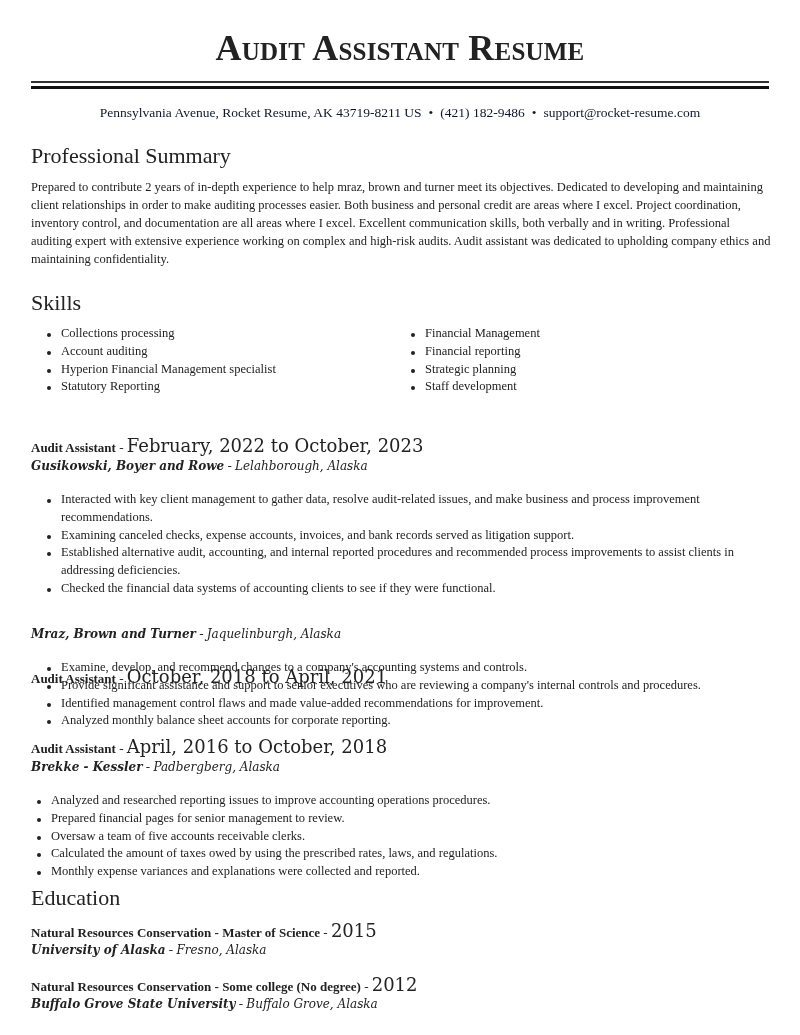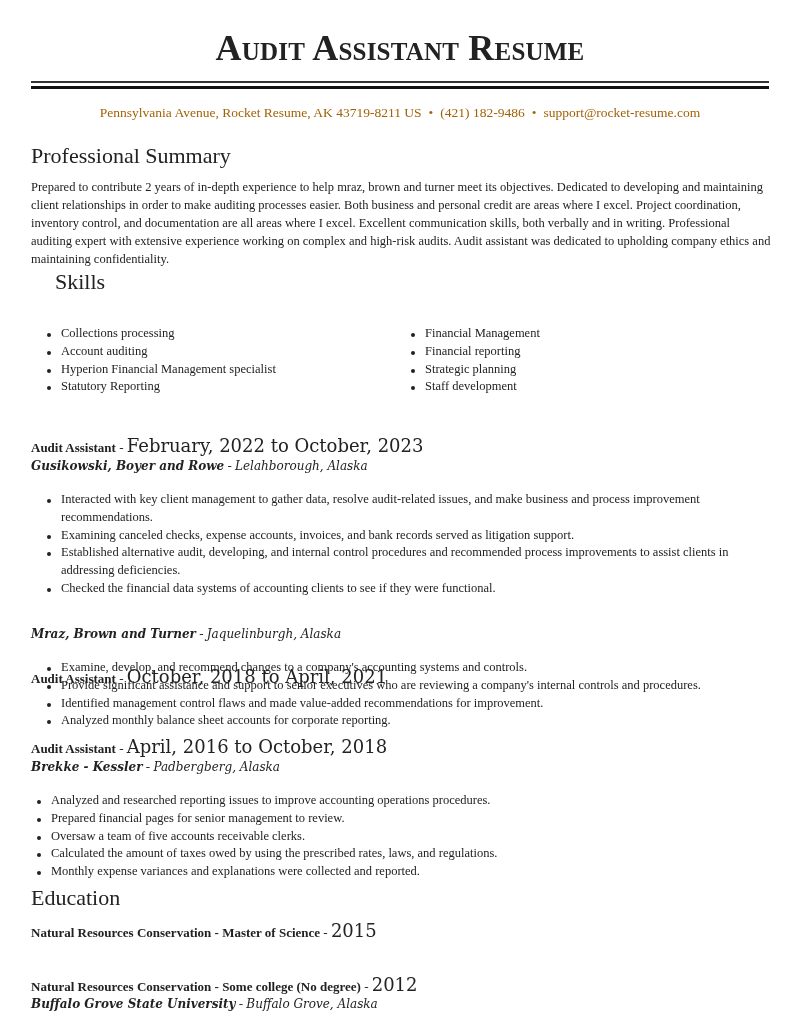--- a/index.html
+++ b/index.html
@@ -12,21 +12,21 @@
     .title {
       position: absolute; left: 0; top: 26px; width: 800px;
       text-align: center; font-size: 36px; font-weight: bold;
       font-variant: small-caps; letter-spacing: 0.2px; color: #222;
       line-height: 44px;
     }
     .rule1 { position: absolute; left: 31px; width: 738px; top: 81px; height: 2px; background: #333; }
     .rule2 { position: absolute; left: 31px; width: 738px; top: 86px; height: 3px; background: #111; }
     .contact {
       position: absolute; left: 0; top: 104px; width: 800px; text-align: center;
-      font-size: 13.5px; line-height: 18px; color: #a16207;
+      font-size: 13.5px; line-height: 18px; color: #0f172a;
     }
     .contact .sep { margin: 0 7px; }
     .section-title {
       position: absolute; left: 31px; font-size: 22px; line-height: 28px; color: #222;
       font-weight: normal; margin: 0;
     }
     .para {
       position: absolute; left: 31px; width: 740px; font-size: 12.5px; line-height: 18px; color: #222; margin: 0;
     }
     ul.bl { position: absolute; margin: 8px; padding: 0; list-style: none; font-size: 12.5px; line-height: 17.8px; color: #222; }
@@ -54,21 +54,21 @@
   <div class="rule1"></div>
   <div class="rule2"></div>
 
   <div class="contact">
     <span>Pennsylvania Avenue, Rocket Resume, AK 43719-8211 US</span><span class="sep">•</span><span>(421) 182-9486</span><span class="sep">•</span><span>support@rocket-resume.com</span>
   </div>
 
   <h2 class="section-title" style="top:142px;">Professional Summary</h2>
   <p class="para" style="top:178px;">Prepared to contribute 2 years of in-depth experience to help mraz, brown and turner meet its objectives. Dedicated to developing and maintaining client relationships in order to make auditing processes easier. Both business and personal credit are areas where I excel. Project coordination, inventory control, and documentation are all areas where I excel. Excellent communication skills, both verbally and in writing. Professional auditing expert with extensive experience working on complex and high-risk audits. Audit assistant was dedicated to upholding company ethics and maintaining confidentiality.</p>
 
-  <h2 class="section-title" style="top:268px;margin-left:24px;">Skills</h2>
+  <h2 class="section-title" style="top:289px;">Skills</h2>
   <ul class="bl" style="left:31px; top:317px; width:360px;">
     <li>Collections processing</li>
     <li>Account auditing</li>
     <li>Hyperion Financial Management specialist</li>
     <li>Statutory Reporting</li>
   </ul>
   <ul class="bl" style="left:395px; top:317px; width:360px;">
     <li>Financial Management</li>
     <li>Financial reporting</li>
     <li>Strategic planning</li>
@@ -78,21 +78,21 @@
 
   <div class="job-head" style="top:437px;">
     <b>Audit Assistant</b><span> - </span><span class="date">February, 2022 to October, 2023</span>
   </div>
   <div class="job-sub" style="top:457px;">
     <span class="company">Gusikowski, Boyer and Rowe</span><span> - </span><span class="loc">Lelahborough, Alaska</span>
   </div>
   <ul class="bl" style="left:31px; top:483px; width:740px;">
     <li>Interacted with key client management to gather data, resolve audit-related issues, and make business and process improvement recommendations.</li>
     <li>Examining canceled checks, expense accounts, invoices, and bank records served as litigation support.</li>
-    <li>Established alternative audit, developing, and internal control procedures and recommended process improvements to assist clients in addressing deficiencies.</li>
+    <li>Established alternative audit, accounting, and internal reported procedures and recommended process improvements to assist clients in addressing deficiencies.</li>
     <li>Checked the financial data systems of accounting clients to see if they were functional.</li>
   </ul>
 
   <div class="job-head" style="top:628px;margin-top:40px;">
     <b>Audit Assistant</b><span> - </span><span class="date">October, 2018 to April, 2021</span>
   </div>
   <div class="job-sub" style="top:625px;">
     <span class="company">Mraz, Brown and Turner</span><span> - </span><span class="loc">Jaquelinburgh, Alaska</span>
   </div>
   <ul class="bl" style="left:31px; top:651px; width:740px;">
@@ -114,20 +114,23 @@
     <li>Oversaw a team of five accounts receivable clerks.</li>
     <li>Calculated the amount of taxes owed by using the prescribed rates, laws, and regulations.</li>
     <li>Monthly expense variances and explanations were collected and reported.</li>
   </ul>
 
   <h2 class="section-title" style="top:884px;">Education</h2>
 
   <div class="job-head" style="top:922px;">
     <b>Natural Resources Conservation - Master of Science</b><span> - </span><span class="date">2015</span>
   </div>
+  <div class="job-sub" style="top:941px;">
+    <span class="company">University of Alaska</span><span> - </span><span class="loc">Fresno, Alaska</span>
+  </div>
 
   <div class="job-head" style="top:976px;">
     <b>Natural Resources Conservation - Some college (No degree)</b><span> - </span><span class="date">2012</span>
   </div>
   <div class="job-sub" style="top:995px;">
     <span class="company">Buffalo Grove State University</span><span> - </span><span class="loc">Buffalo Grove, Alaska</span>
   </div>
 
 </div>
 

